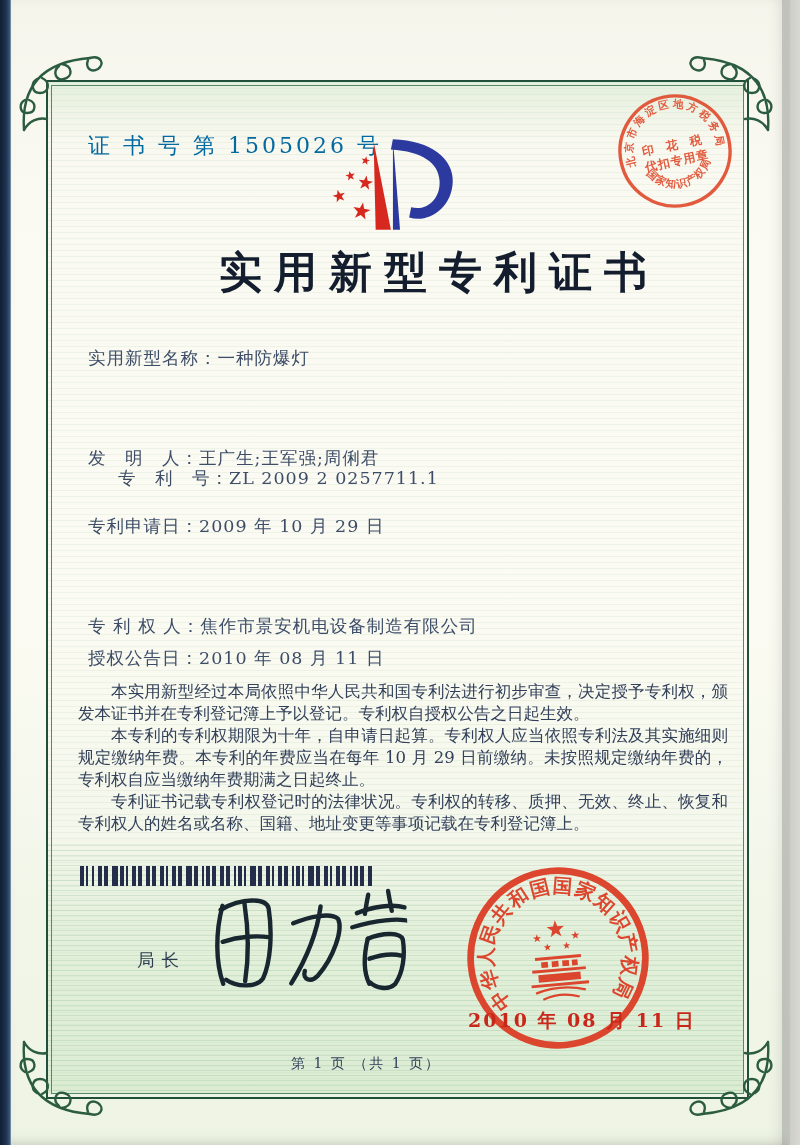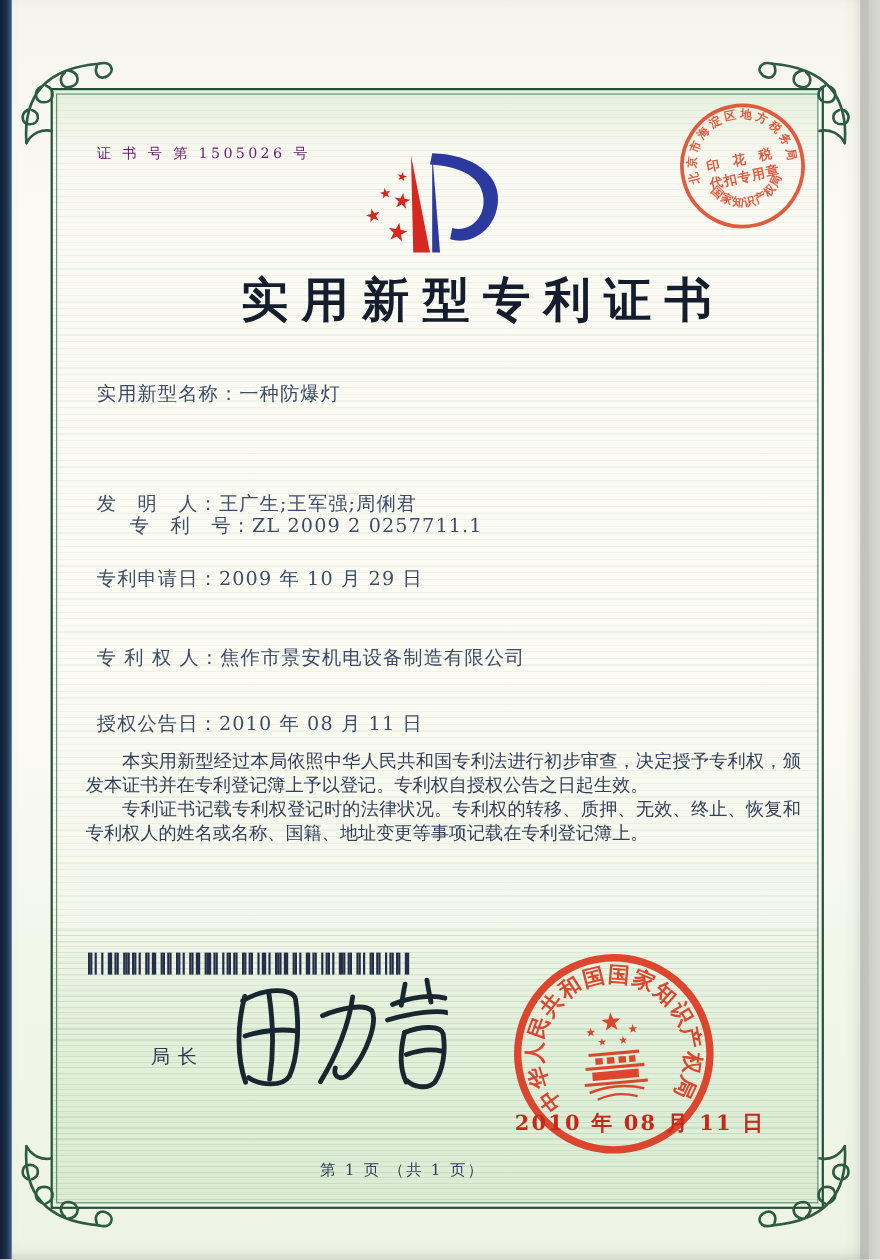--- a/index.html
+++ b/index.html
@@ -28,27 +28,27 @@
   
   #frame{left:46px;top:80px;width:699px;height:1015px;border:2px solid #21503a;}
   #frame-inner{position:absolute;left:3px;top:3px;right:3px;bottom:3px;border:1px solid #55896a;}
   .corner{width:88px;height:88px;}
   .corner svg{width:100%;height:100%;}
   #corner-tl{left:16px;top:50px;}
   #corner-tr{left:688px;top:50px;transform:scaleX(-1);}
   #corner-bl{left:16px;top:1034px;transform:scaleY(-1);}
   #corner-br{left:688px;top:1034px;transform:scale(-1,-1);}
   
-  #cert-no{left:88px;top:131px;font-size:13px;color:#701a75;letter-spacing:3px;}
+  #cert-no{left:88px;top:131px;font-size:22px;color:#0369a1;letter-spacing:3px;}
   #logo{left:328px;top:130px;width:142px;height:108px;}
   #doc-title{left:0;top:244px;width:792px;text-align:center;font-size:43px;font-weight:700;
     color:#131d2e;letter-spacing:12px;padding-left:43px;}
   .row{left:88px;font-size:17.5px;color:#3d4d68;letter-spacing:1px;white-space:nowrap;}
   #row0{top:346px;} #row1{top:406px;margin-top:40px;} #row2{top:466px;margin-left:30px;}
-  #row3{top:514px;} #row4{top:586px;} #row5{top:646px;}
+  #row3{top:514px;} #row4{top:614px;} #row5{top:646px;}
   #body-text{left:78px;top:681px;width:650px;font-size:16.5px;line-height:22px;
     color:#33405a;text-align:justify;}
   #body-text p{margin:0;text-indent:2em;}
   #barcode{left:80px;top:866px;height:20px;white-space:nowrap;font-size:0;}
   #barcode .bar{display:inline-block;width:2px;height:100%;}
   #barcode .on{background:#242d49;} #barcode .off{background:transparent;}
   #director-label{left:137px;top:948px;font-size:17.5px;color:#2e3d51;letter-spacing:7px;}
   #signature{left:198px;top:886px;width:210px;height:122px;transform:rotate(-2deg);}
   #seal{left:462px;top:862px;width:192px;height:192px;opacity:.93;transform:rotate(-5deg);}
   #seal-date{left:468px;top:1008px;font-size:19px;font-weight:700;color:#c9271a;letter-spacing:2px;}
@@ -119,20 +119,21 @@
 
 <div id="row0" class="abs row"><span>实用新型名称：</span><span>一种防爆灯</span></div>
 <div id="row1" class="abs row"><span>发　明　人：</span><span>王广生;王军强;周俐君</span></div>
 <div id="row2" class="abs row"><span>专　利　号：</span><span>ZL 2009 2 0257711.1</span></div>
 <div id="row3" class="abs row"><span>专利申请日：</span><span>2009 年 10 月 29 日</span></div>
 <div id="row4" class="abs row"><span>专 利 权 人：</span><span>焦作市景安机电设备制造有限公司</span></div>
 <div id="row5" class="abs row"><span>授权公告日：</span><span>2010 年 08 月 11 日</span></div>
 
 <div id="body-text" class="abs">
   <p>本实用新型经过本局依照中华人民共和国专利法进行初步审查，决定授予专利权，颁发本证书并在专利登记簿上予以登记。专利权自授权公告之日起生效。</p>
+  <p>本专利的专利权期限为十年，自申请日起算。专利权人应当依照专利法及其实施细则规定缴纳年费。本专利的年费应当在每年 10 月 29 日前缴纳。未按照规定缴纳年费的，专利权自应当缴纳年费期满之日起终止。</p>
   <p>专利证书记载专利权登记时的法律状况。专利权的转移、质押、无效、终止、恢复和专利权人的姓名或名称、国籍、地址变更等事项记载在专利登记簿上。</p>
 </div>
 
 <div id="barcode" class="abs"><i class="bar on"></i><i class="bar on"></i><i class="bar off"></i><i class="bar on"></i><i class="bar off"></i><i class="bar off"></i><i class="bar on"></i><i class="bar off"></i><i class="bar off"></i><i class="bar on"></i><i class="bar on"></i><i class="bar off"></i><i class="bar on"></i><i class="bar on"></i><i class="bar off"></i><i class="bar off"></i><i class="bar on"></i><i class="bar on"></i><i class="bar on"></i><i class="bar off"></i><i class="bar on"></i><i class="bar on"></i><i class="bar off"></i><i class="bar on"></i><i class="bar off"></i><i class="bar off"></i><i class="bar on"></i><i class="bar on"></i><i class="bar off"></i><i class="bar on"></i><i class="bar on"></i><i class="bar off"></i><i class="bar off"></i><i class="bar on"></i><i class="bar on"></i><i class="bar off"></i><i class="bar on"></i><i class="bar on"></i><i class="bar off"></i><i class="bar off"></i><i class="bar on"></i><i class="bar on"></i><i class="bar off"></i><i class="bar on"></i><i class="bar off"></i><i class="bar off"></i><i class="bar on"></i><i class="bar on"></i><i class="bar off"></i><i class="bar on"></i><i class="bar on"></i><i class="bar off"></i><i class="bar off"></i><i class="bar on"></i><i class="bar on"></i><i class="bar on"></i><i class="bar off"></i><i class="bar on"></i><i class="bar on"></i><i class="bar off"></i><i class="bar off"></i><i class="bar on"></i><i class="bar off"></i><i class="bar on"></i><i class="bar on"></i><i class="bar off"></i><i class="bar on"></i><i class="bar on"></i><i class="bar off"></i><i class="bar off"></i><i class="bar on"></i><i class="bar on"></i><i class="bar off"></i><i class="bar on"></i><i class="bar on"></i><i class="bar off"></i><i class="bar off"></i><i class="bar on"></i><i class="bar off"></i><i class="bar on"></i><i class="bar on"></i><i class="bar off"></i><i class="bar on"></i><i class="bar off"></i><i class="bar off"></i><i class="bar on"></i><i class="bar on"></i><i class="bar on"></i><i class="bar off"></i><i class="bar on"></i><i class="bar on"></i><i class="bar off"></i><i class="bar off"></i><i class="bar on"></i><i class="bar on"></i><i class="bar off"></i><i class="bar on"></i><i class="bar off"></i><i class="bar off"></i><i class="bar on"></i><i class="bar on"></i><i class="bar off"></i><i class="bar on"></i><i class="bar on"></i><i class="bar off"></i><i class="bar off"></i><i class="bar on"></i><i class="bar off"></i><i class="bar on"></i><i class="bar on"></i><i class="bar off"></i><i class="bar on"></i><i class="bar off"></i><i class="bar off"></i><i class="bar on"></i><i class="bar on"></i><i class="bar on"></i><i class="bar off"></i><i class="bar on"></i><i class="bar on"></i><i class="bar off"></i><i class="bar off"></i><i class="bar on"></i><i class="bar on"></i><i class="bar off"></i><i class="bar on"></i><i class="bar off"></i><i class="bar off"></i><i class="bar on"></i><i class="bar on"></i><i class="bar off"></i><i class="bar on"></i><i class="bar on"></i><i class="bar off"></i><i class="bar off"></i><i class="bar on"></i><i class="bar off"></i><i class="bar on"></i><i class="bar on"></i><i class="bar off"></i><i class="bar on"></i><i class="bar on"></i><i class="bar off"></i><i class="bar off"></i><i class="bar on"></i><i class="bar on"></i></div>
 
 <div id="director-label" class="abs">局长</div>
 
 <div id="signature" class="abs">
   <svg viewBox="0 0 210 120" width="210" height="122" fill="none" stroke="#18262f" stroke-width="4.4" stroke-linecap="round">
     <title>田力普</title>

